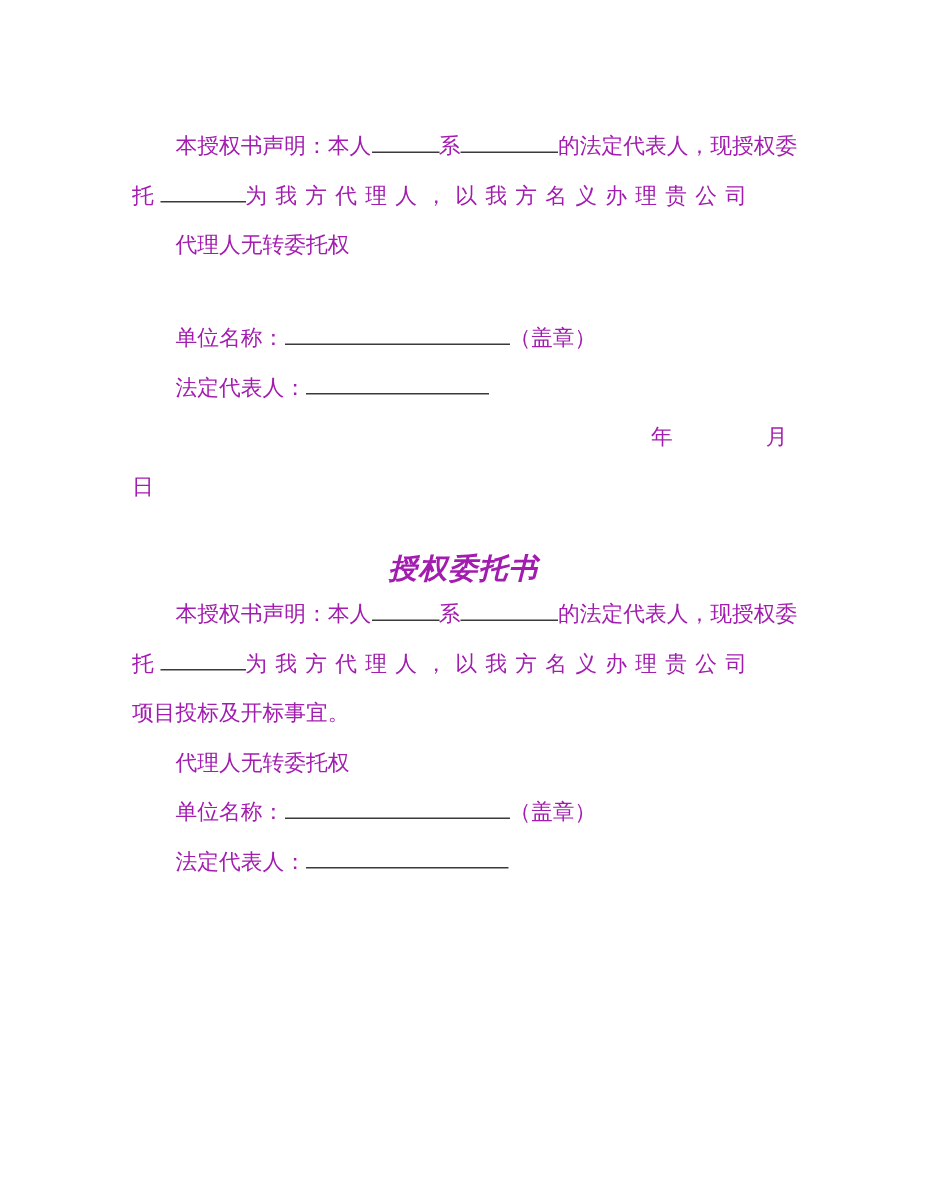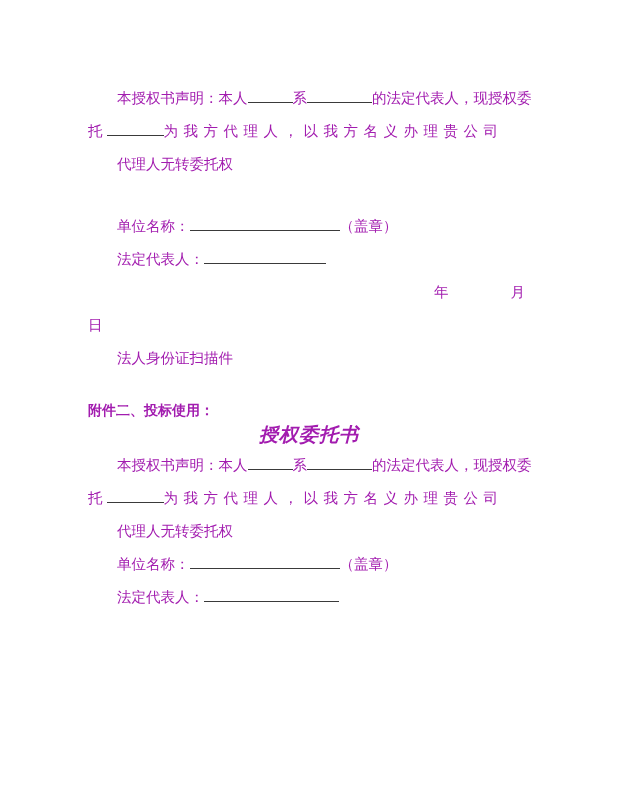--- a/index.html
+++ b/index.html
@@ -90,37 +90,36 @@
     <div class="line indent"><span>法定代表人：</span><span class="blank w122"></span></div>
 
 
     <div class="date-line">
         <span>年</span>
         <span>月</span>
       </div>
 
     <div class="line"><span>日</span></div>
 
-    <div class="line indent"><span>法人身份证扫描件</span></div>
 
     <div class="spacer24"></div>
 
 
   </div>
 
   <div>
 
-    <div class="section-heading">附件二、投标使用：</div>
 
     <div class="doc-title">授权委托书</div>
 
     <div class="line indent"><span>本授权书声明：本人</span><span class="blank w45"></span><span>系</span><span class="blank w65"></span><span>的法定代表人，现授权委</span></div>
 
     <div class="line"><span>托</span><span class="blank w57"></span><span class="spread">为我方代理人，以我方名义办理贵公司</span></div>
 
+    <div class="line"><span>项目投标及开标事宜。</span></div>
 
     <div class="line indent"><span>代理人无转委托权</span></div>
 
     <div class="line indent"><span>单位名称：</span><span class="blank w150"></span><span>（盖章）</span></div>
 
     <div class="line indent"><span>法定代表人：</span><span class="blank w135"></span></div>
 
   </div>
 
 </div>

